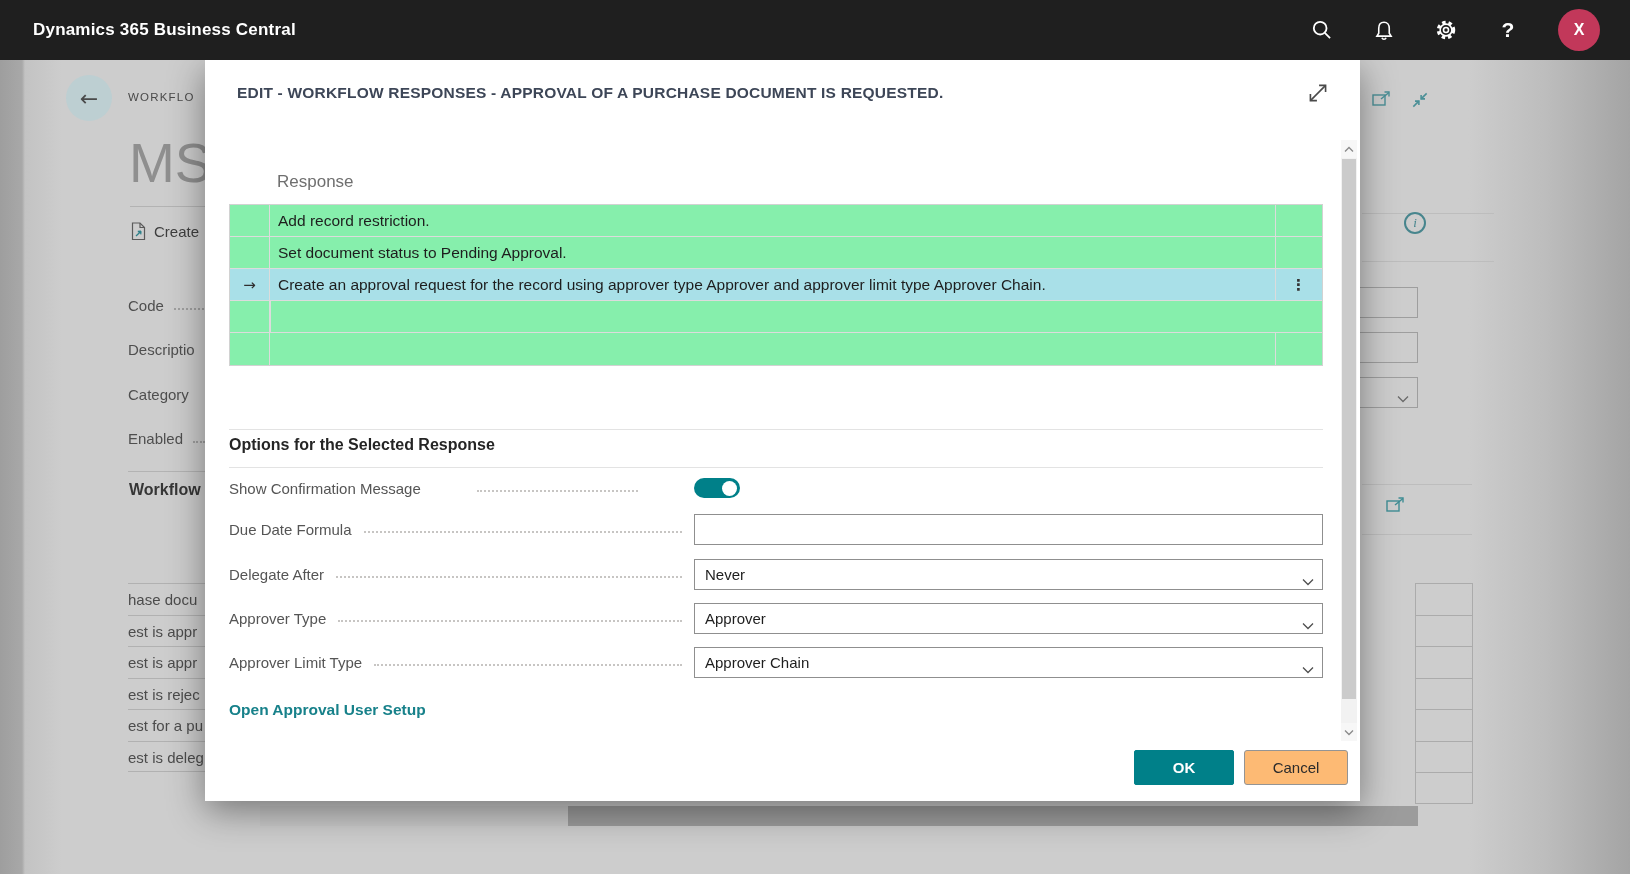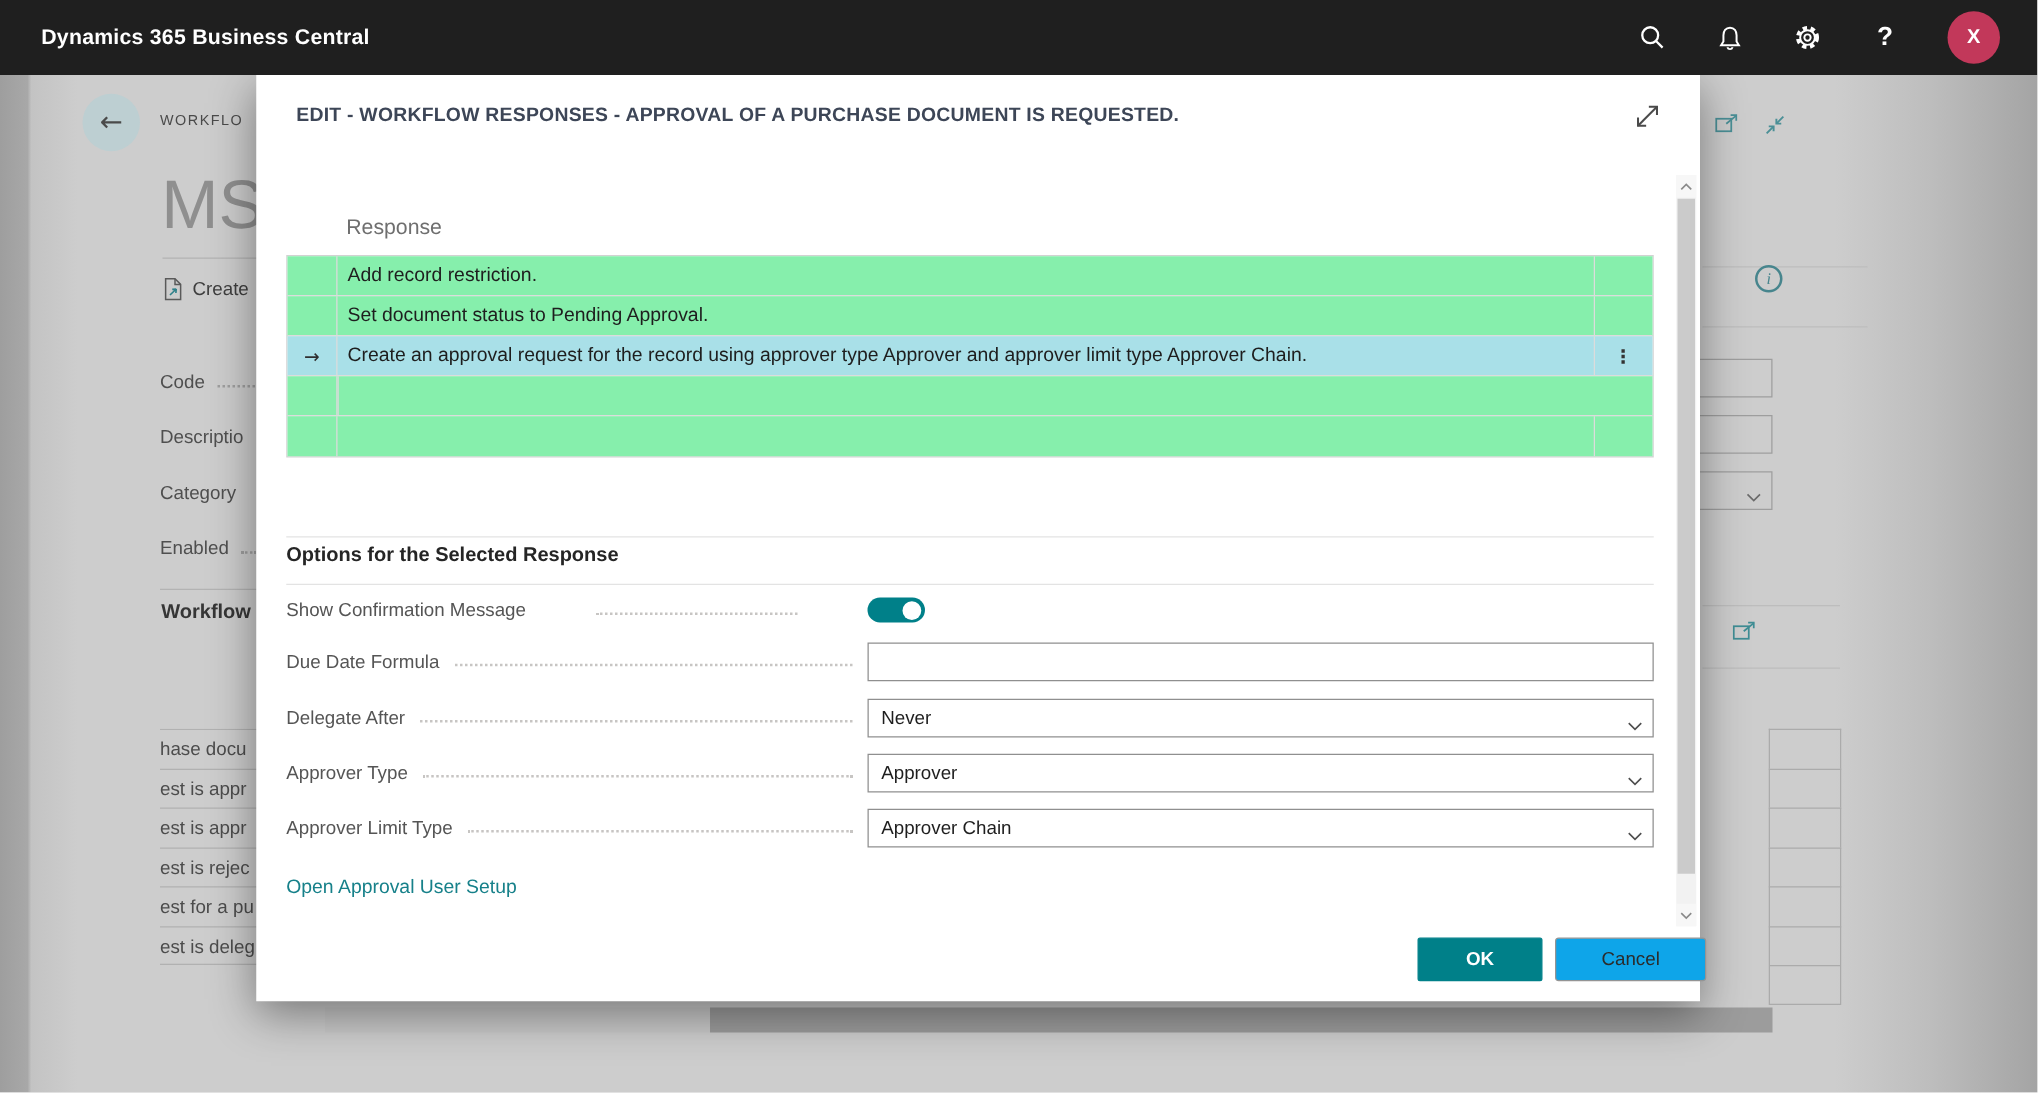--- a/index.html
+++ b/index.html
@@ -77,28 +77,28 @@
   .opt-row { position:absolute; left:24px; width:1094px; height:32px; display:flex; align-items:center; }
   .opt-label { font-size:15px; color:#555; white-space:nowrap; }
   .leader { flex:1; border-bottom:2px dotted #c7c5c3; height:1px; margin:0 12px; align-self:center; position:relative; top:3px; }
   .opt-control { width:629px; display:flex; align-items:center; position:relative; }
   .toggle { width:46px; height:20px; border-radius:10px; background:#008089; position:relative; cursor:pointer; display:inline-block; }
   .toggle .knob { position:absolute; right:3px; top:2.5px; width:15px; height:15px; border-radius:50%; background:#fff; }
   .txt-input { width:629px; height:31px; border:1px solid #8f8f8f; font-size:15px; padding:0 10px; color:#1e1e1e; outline:none; background:#fff; }
   .select { width:629px; height:31px; border:1px solid #8f8f8f; background:#fff; display:flex; align-items:center; padding:0 10px; cursor:pointer; position:relative; }
   .select-value { font-size:15px; color:#1e1e1e; }
   .select .chev { position:absolute; right:8px; top:12px; }
-  .setup-link { left:24px; top:641px; font-size:15.5px; color:#17818a; cursor:pointer; text-decoration:none; }
+  .setup-link { left:24px; top:641px; font-size:15.5px; color:#17818a; cursor:pointer; text-decoration:none;font-weight:bold; }
   .btn-ok {
     left:929px; top:690px; width:100px; height:35px; background:#008089; color:#fff;
     font-size:15px; font-weight:600; border:1px solid #008089; border-radius:2px; cursor:pointer;
     display:flex; align-items:center; justify-content:center; font-family:"Liberation Sans",sans-serif;
   }
   .btn-cancel {
-    left:1039px; top:690px; width:121px; height:35px; background:#0ea5e9; color:#2b2b2b;
+    left:1039px; top:690px; width:104px; height:35px; background:#fdba74; color:#2b2b2b;
     font-size:15px; border:1px solid #949494; border-radius:3px; cursor:pointer;
     display:flex; align-items:center; justify-content:center; font-family:"Liberation Sans",sans-serif;
   }
   
   .vscroll { left:1136px; top:80px; width:16px; height:601px; background:#f2f2f2; }
   .vs-btn { position:absolute; left:0; width:16px; height:18px; background:#f7f7f7; display:flex; align-items:center; justify-content:center; cursor:pointer; }
   .vs-up { top:0; } .vs-down { bottom:0; }
   .vs-thumb { position:absolute; left:1px; top:19px; width:14px; height:540px; background:#cbcbcb; cursor:grab; }
 </style>
 </head>

